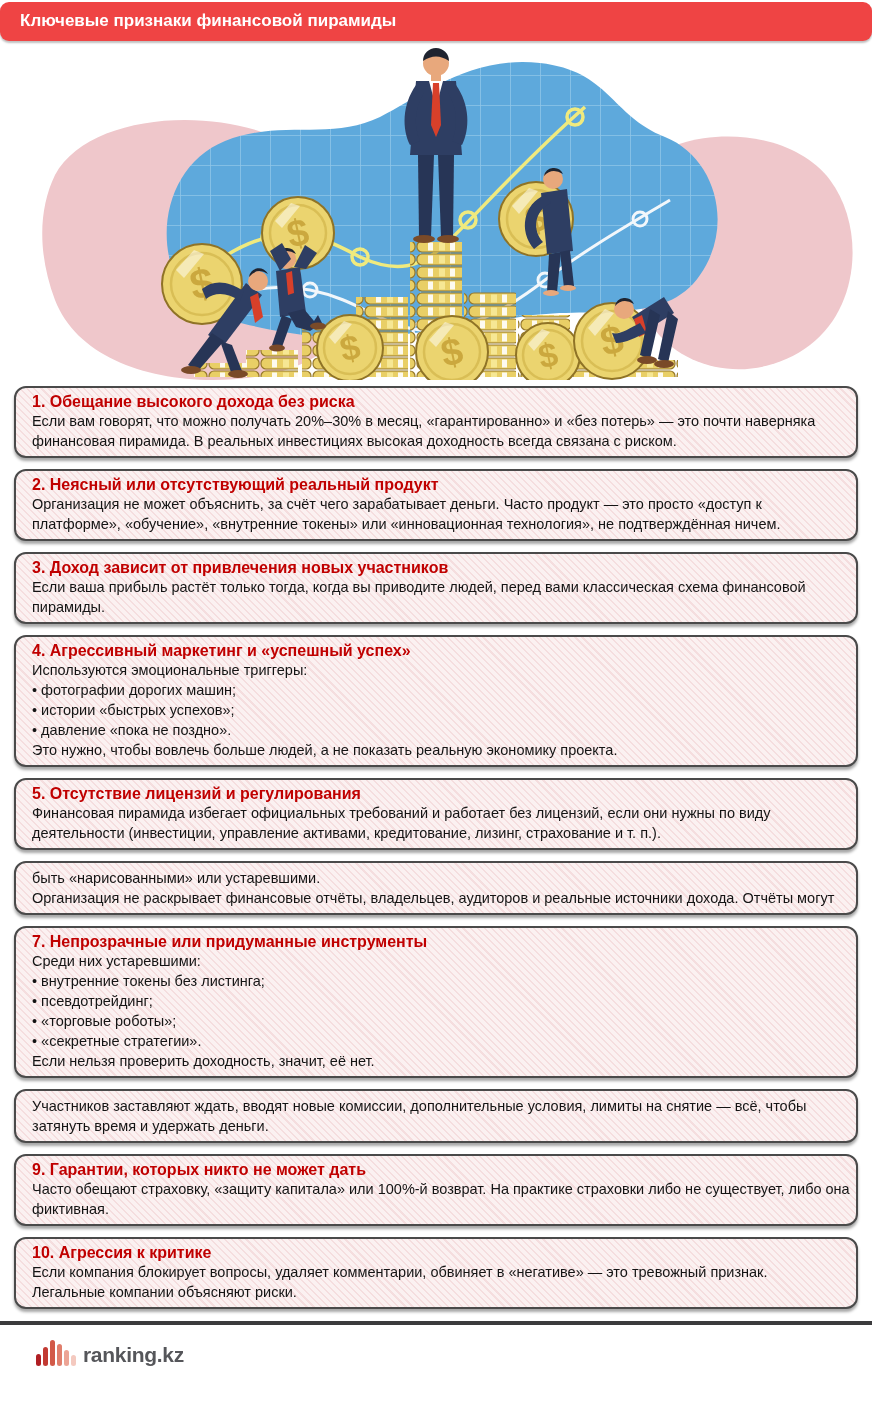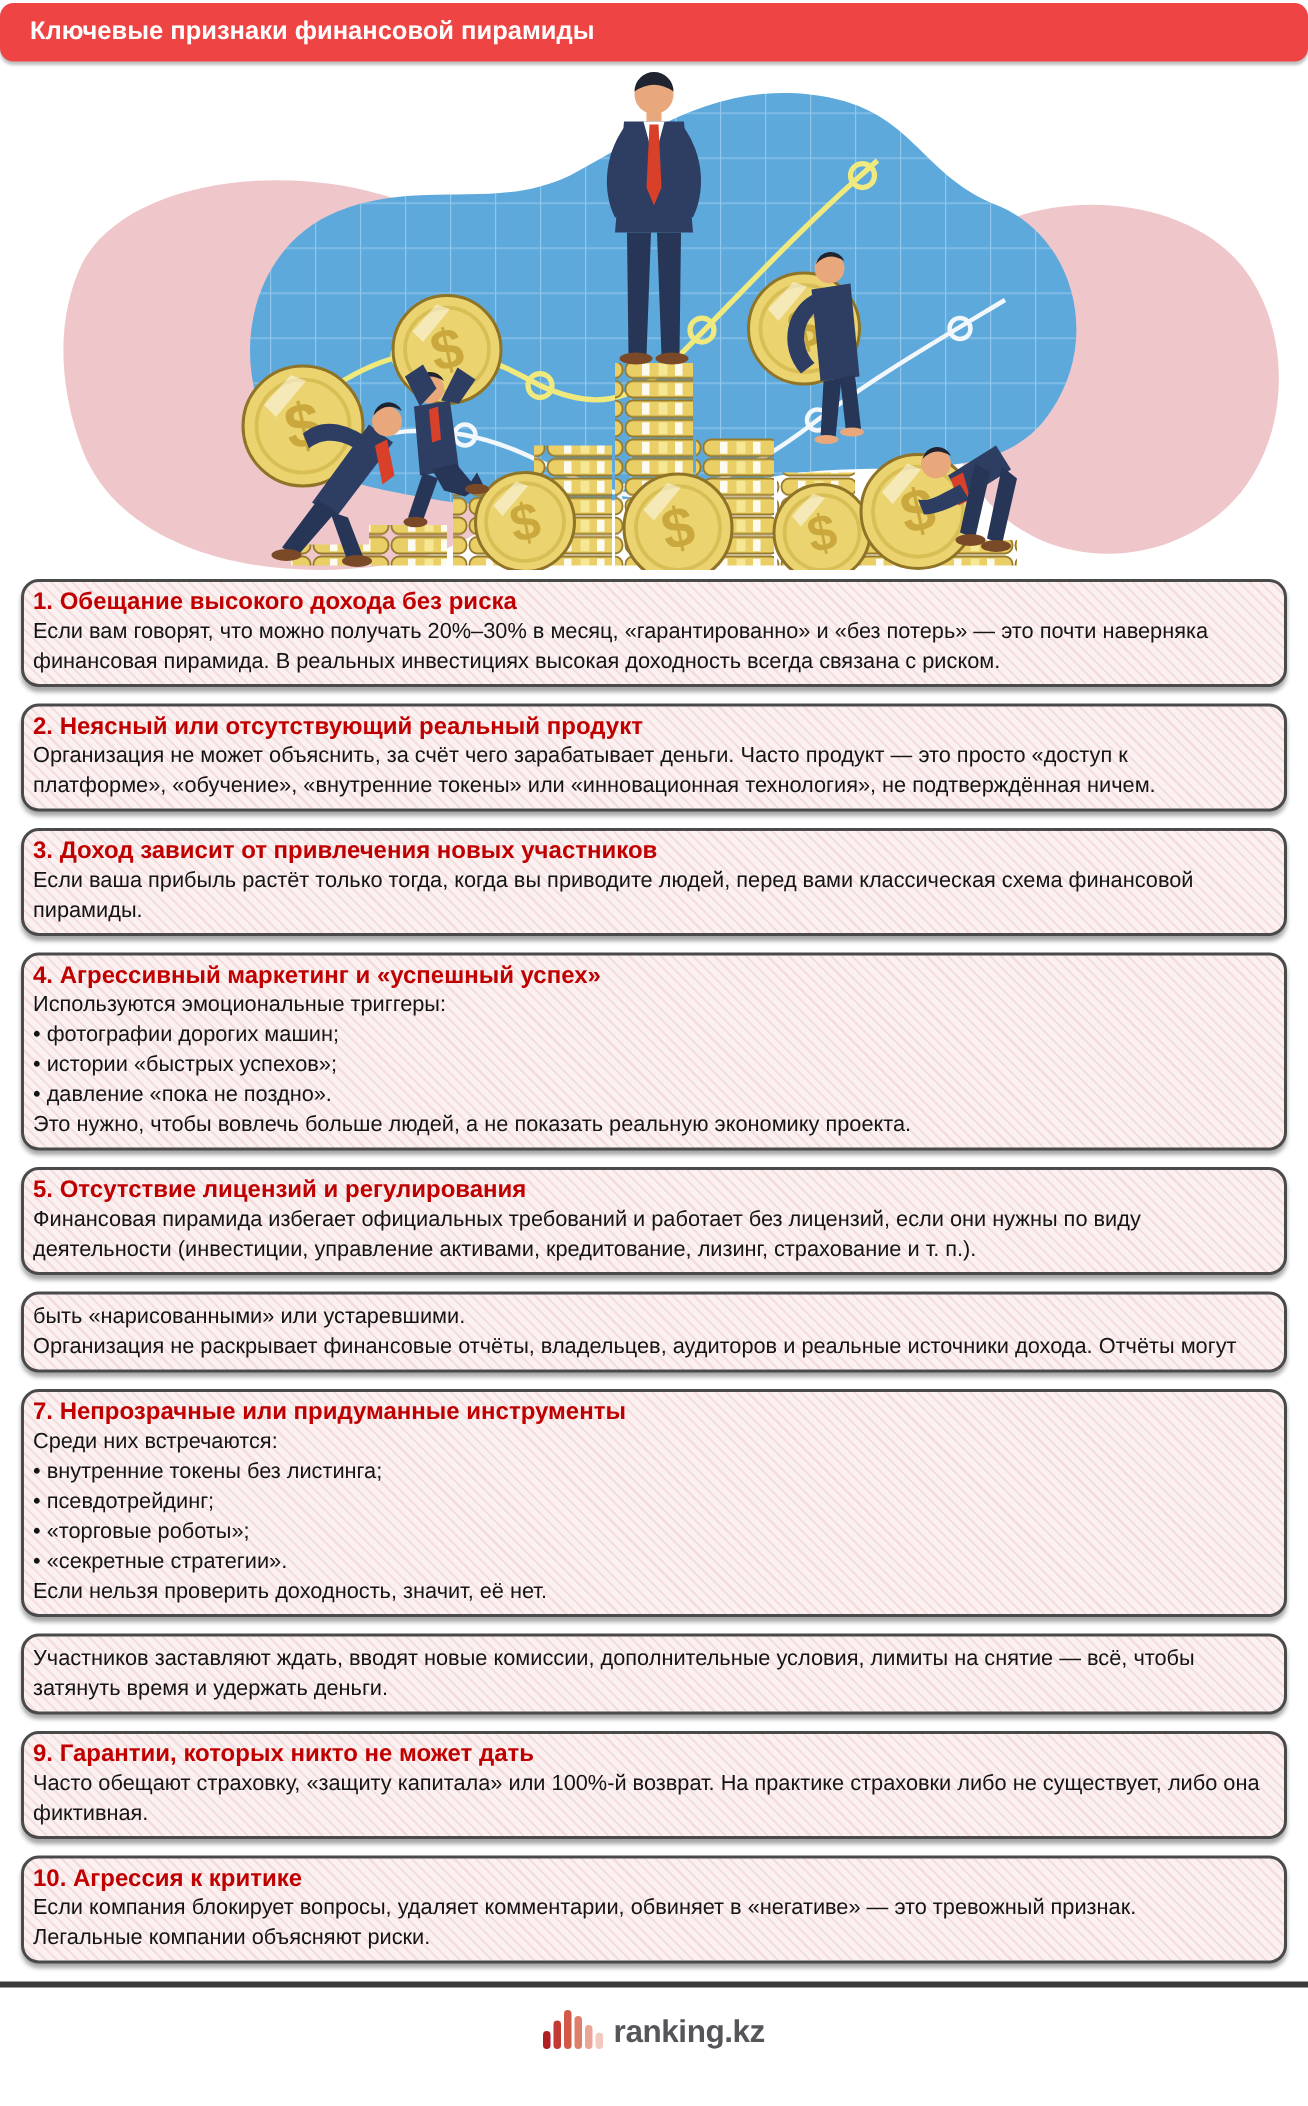--- a/index.html
+++ b/index.html
@@ -18,32 +18,32 @@
   
   .illustration{width:872px;height:335px;margin-top:4px;position:relative;}
   .illustration svg{display:block;}
   
   .cards{margin:6px 14px 0;}
   .card{
     background-color:#FBF1F1;
     background-image:repeating-linear-gradient(45deg,rgba(213,120,126,.16) 0 1.5px,rgba(255,255,255,0) 1.5px 5px);
     border:2px solid #4A4A4A;border-radius:12px;
     box-shadow:0 3px 3px rgba(0,0,0,.35);
-    padding:5px 6px 5px;margin-bottom:11px;
+    padding:5px 16px 5px;margin-bottom:11px;
   }
   .card-title{
     color:#C00000;font-weight:bold;font-size:16px;line-height:18px;
     white-space:nowrap;
   }
   .card-line{
     font-size:14.5px;line-height:20px;color:#141414;white-space:nowrap;
   }
   
   .footer-rule{height:4px;background:#3B3B3D;margin-top:12px;}
-  .footer{display:flex;justify-content:center;align-items:flex-end;padding:14px 36px 0;}
+  .footer{display:flex;justify-content:flex-start;align-items:flex-end;padding:14px 36px 0;}
   .logo{display:flex;align-items:flex-end;gap:7px;}
   .logo-bars{display:flex;align-items:flex-end;gap:2px;height:27px;}
   .logo-bars span{width:5px;border-radius:2.5px;display:block;}
   .logo-text{font-size:21px;font-weight:bold;color:#55565A;line-height:22px;letter-spacing:-.3px;}
 </style>
 </head>
 <body>
 
 <div class="header-bar">Ключевые признаки финансовой пирамиды</div>
 
@@ -260,21 +260,21 @@
   <div class="card">
     <div class="card-lines">
         <div class="card-line">быть «нарисованными» или устаревшими.</div>
         <div class="card-line">Организация не раскрывает финансовые отчёты, владельцев, аудиторов и реальные источники дохода. Отчёты могут</div>
       </div>
   </div>
 
   <div class="card">
     <div class="card-title">7. Непрозрачные или придуманные инструменты</div>
     <div class="card-lines">
-        <div class="card-line">Среди них встречаются:</div>
+        <div class="card-line">Среди них устаревшими:</div>
         <div class="card-line">• внутренние токены без листинга;</div>
         <div class="card-line">• псевдотрейдинг;</div>
         <div class="card-line">• «торговые роботы»;</div>
         <div class="card-line">• «секретные стратегии».</div>
         <div class="card-line">Если нельзя проверить доходность, значит, её нет.</div>
       </div>
   </div>
 
   <div class="card">
     <div class="card-lines">

